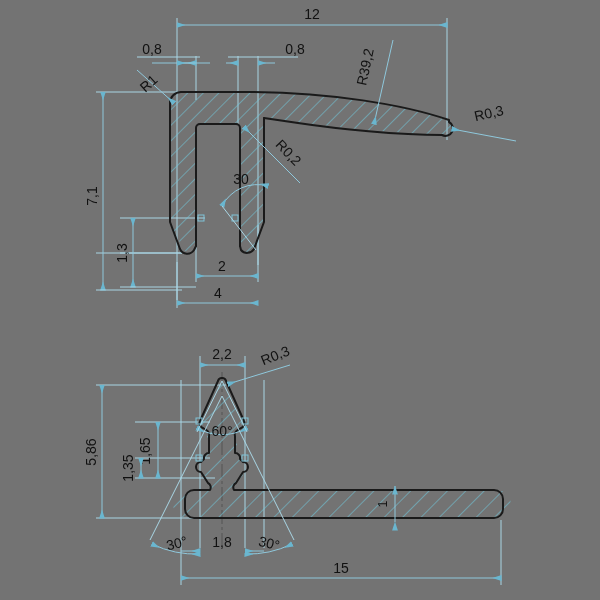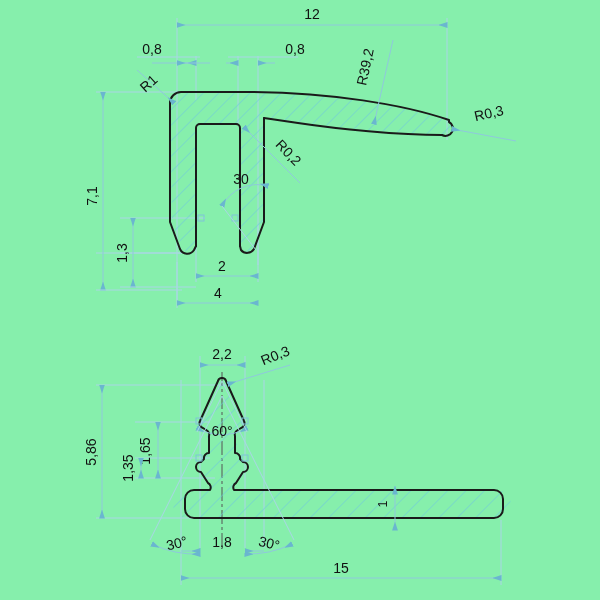--- a/index.html
+++ b/index.html
@@ -1,17 +1,17 @@
 <!DOCTYPE html>
 <html><head>
 <meta charset="utf-8">
 <style>
   html,body{margin:0;padding:0;background:#ffffff;}
   body{width:600px;height:600px;font-family:"Liberation Sans",sans-serif;}
-  #sheet{position:relative;width:600px;height:600px;overflow:hidden;background:#86efac;}
+  #sheet{position:relative;width:600px;height:600px;overflow:hidden;background:#737373;}
   svg{display:block;}
   .dimtxt{font-family:"Liberation Sans",sans-serif;font-size:14px;fill:#111111;}
   .dimtxt-sm{font-family:"Liberation Sans",sans-serif;font-size:12.5px;fill:#111111;}
 </style>
 </head>
 <body>
 
 <div id="sheet">
 <svg width="600" height="600" viewBox="0 0 600 600" xmlns="http://www.w3.org/2000/svg">
 

